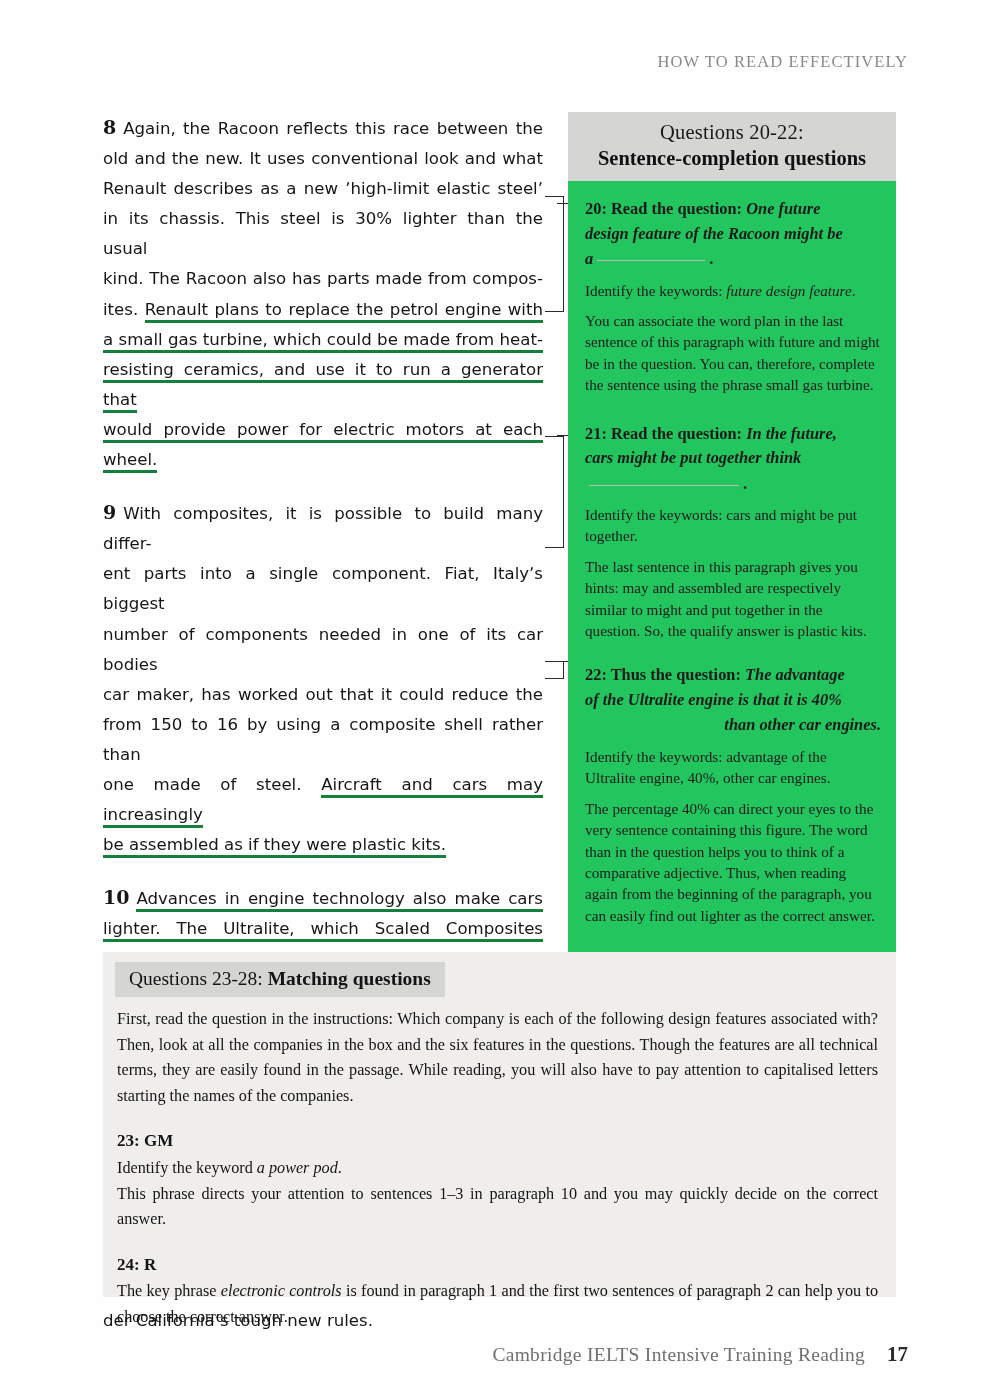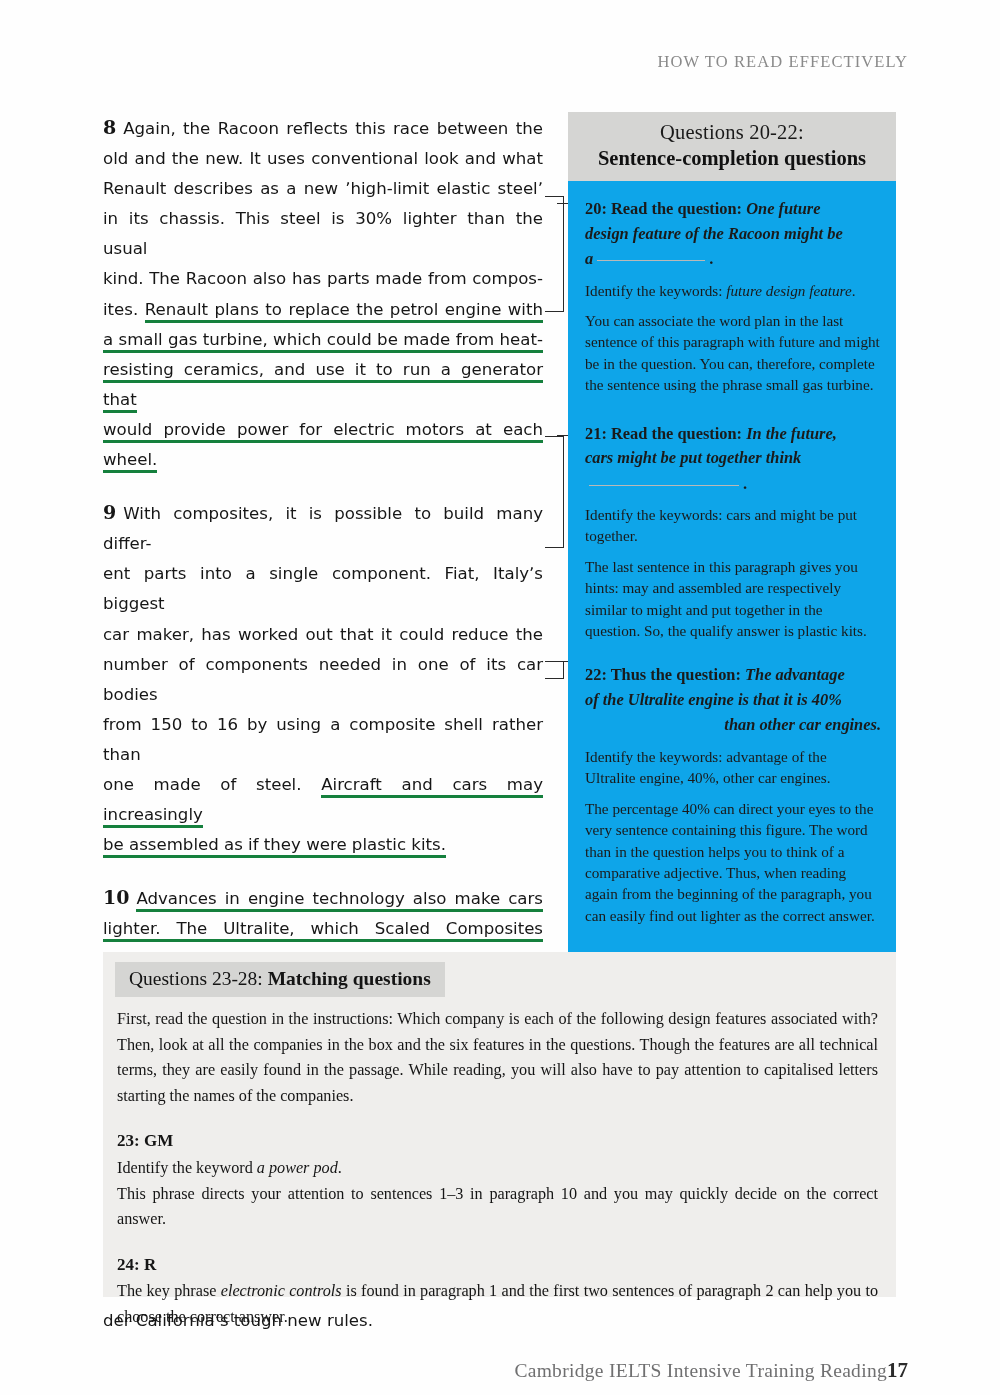--- a/index.html
+++ b/index.html
@@ -75,21 +75,21 @@
     background: #2a2a2a;
   }
 
   
   .tip-panel {
     position: absolute;
     left: 568px;
     top: 112px;
     width: 328px;
     height: 923px;
-    background: #0ea5e9;
+    background: #22c55e;
   }
   .tip-head {
     background: #d5d5d3;
     padding: 9px 10px 11px 10px;
     text-align: center;
     font-family: "Liberation Serif", serif;
   }
   .tip-head .l1 {
     font-size: 20.5px;
     letter-spacing: 0.2px;
@@ -160,24 +160,25 @@
   .item-title {
     font-weight: bold;
     font-size: 17px;
     margin: 19px 0 2px 0;
   }
   .item-p { margin: 0; }
 
   
   .footer {
     position: absolute;
-    bottom: 12px;
+    bottom: 28px;
     right: 92px;
     display: flex;
     align-items: baseline;
+    gap: 22px;
   }
   .footer-title {
     font-family: "Liberation Serif", serif;
     font-size: 19.5px;
     color: #6f6f70;
     letter-spacing: 0.3px;
   }
   .footer-page {
     font-family: "Liberation Serif", serif;
     font-size: 21px;
@@ -202,22 +203,22 @@
       <span class="just">kind. The Racoon also has parts made from compos-</span>
       <span class="just"><span>ites. </span><span class="u">Renault plans to replace the petrol engine with</span></span>
       <span class="just"><span class="u">a small gas turbine, which could be made from heat-</span></span>
       <span class="just"><span class="u">resisting ceramics, and use it to run a generator that</span></span>
       <span class="just last"><span class="u">would provide power for electric motors at each wheel.</span></span>
     </div>
 
     <div class="para">
       <span class="just"><span class="para-num">9</span><span>With composites, it is possible to build many differ-</span></span>
       <span class="just">ent parts into a single component. Fiat, Italyʼs biggest</span>
+      <span class="just">number of components needed in one of its car bodies</span>
       <span class="just">car maker, has worked out that it could reduce the</span>
-      <span class="just">number of components needed in one of its car bodies</span>
       <span class="just">from 150 to 16 by using a composite shell rather than</span>
       <span class="just"><span>one made of steel. </span><span class="u">Aircraft and cars may increasingly</span></span>
       <span class="just last"><span class="u">be assembled as if they were plastic kits.</span></span>
     </div>
 
     <div class="para">
       <span class="just"><span class="para-num">10</span><span class="u">Advances in engine technology also make cars</span></span>
       <span class="just"><span class="u">lighter. The Ultralite, which Scaled Composites helped</span></span>
       <span class="just"><span class="u">to design for General Motors, uses a two-stroke engine</span></span>
       <span class="just"><span class="u">in a ʼpower podʼ at the rear of the vehicle. The engine</span></span>

